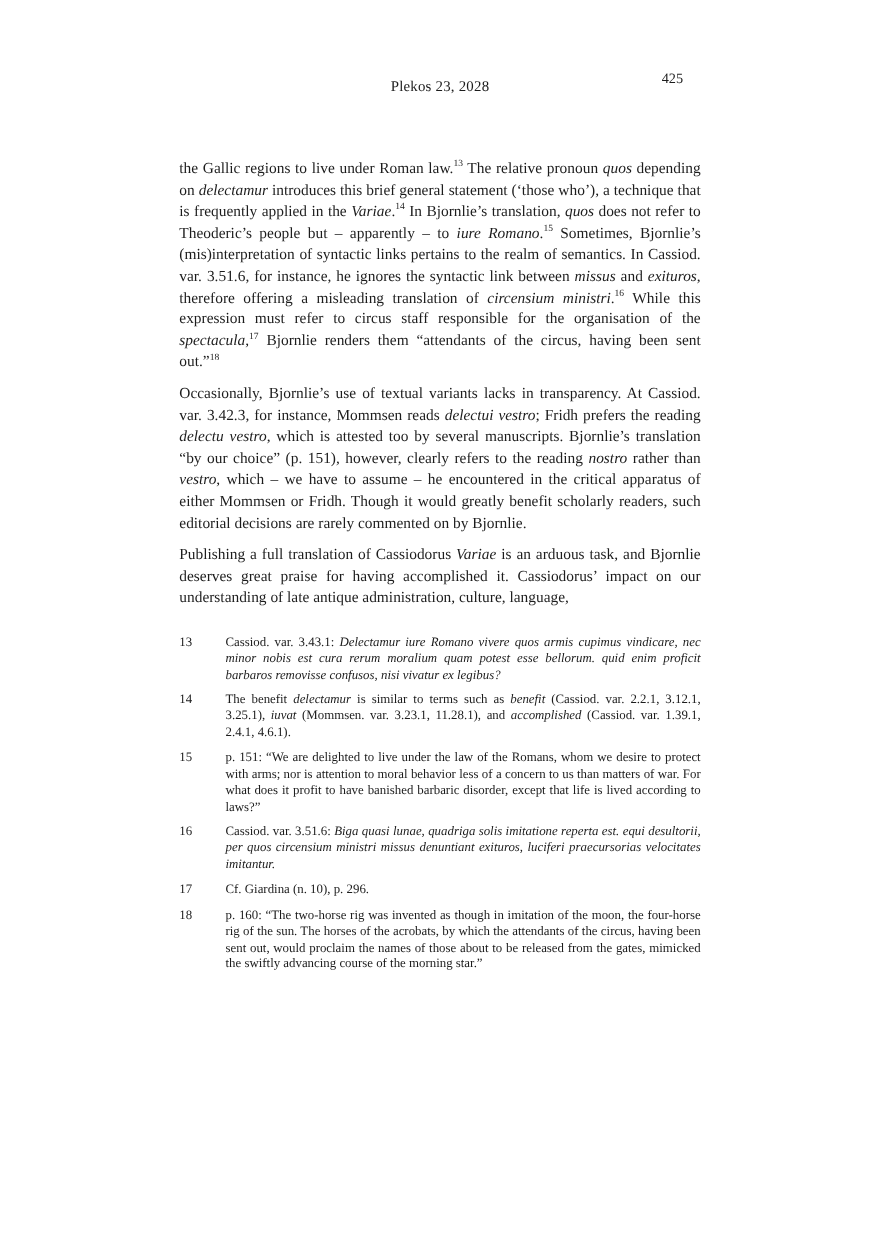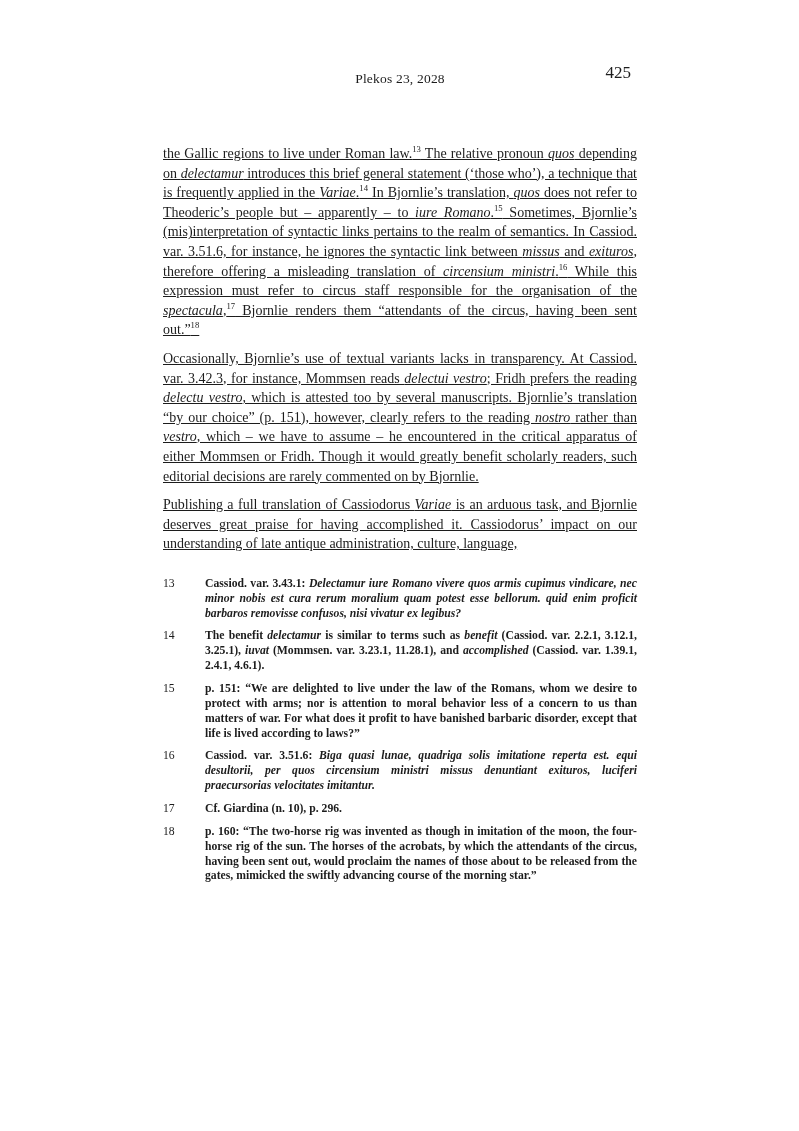--- a/index.html
+++ b/index.html
@@ -24,36 +24,35 @@
     top: 71px;
     width: 474px;
   }
   .running-head {
     text-align: center;
     font-size: 13.5px;
     letter-spacing: 0.2px;
   }
   .page-number {
     position: absolute;
-    right: 6px;
+    right: 16px;
     top: -8px;
-    font-size: 17px;
+    font-size: 13px;
   }
   .content {
     position: absolute;
     left: 163px;
     top: 144px;
     width: 474px;
   }
   .body-para {
     margin: 0 0 9px 0;
     font-size: 14px;
     line-height: 1.40;
     text-align: justify;
-    text-decoration: underline;
   }
   .body-para:last-of-type {
     margin-bottom: 0;
   }
   sup {
     font-size: 0.62em;
     line-height: 0;
     vertical-align: super;
   }
   .footnotes {
@@ -67,21 +66,20 @@
   }
   .footnote:last-child {
     margin-bottom: 0;
   }
   .fn-num {
     flex: 0 0 42px;
   }
   .fn-text {
     flex: 1;
     text-align: justify;
-    font-weight: bold;
   }
 </style>
 </head>
 <body>
 
 <div class="sheet">
 
   <header class="page-header">
     <div class="running-head">Plekos 23, 2028</div>
     <div class="page-number">425</div>

